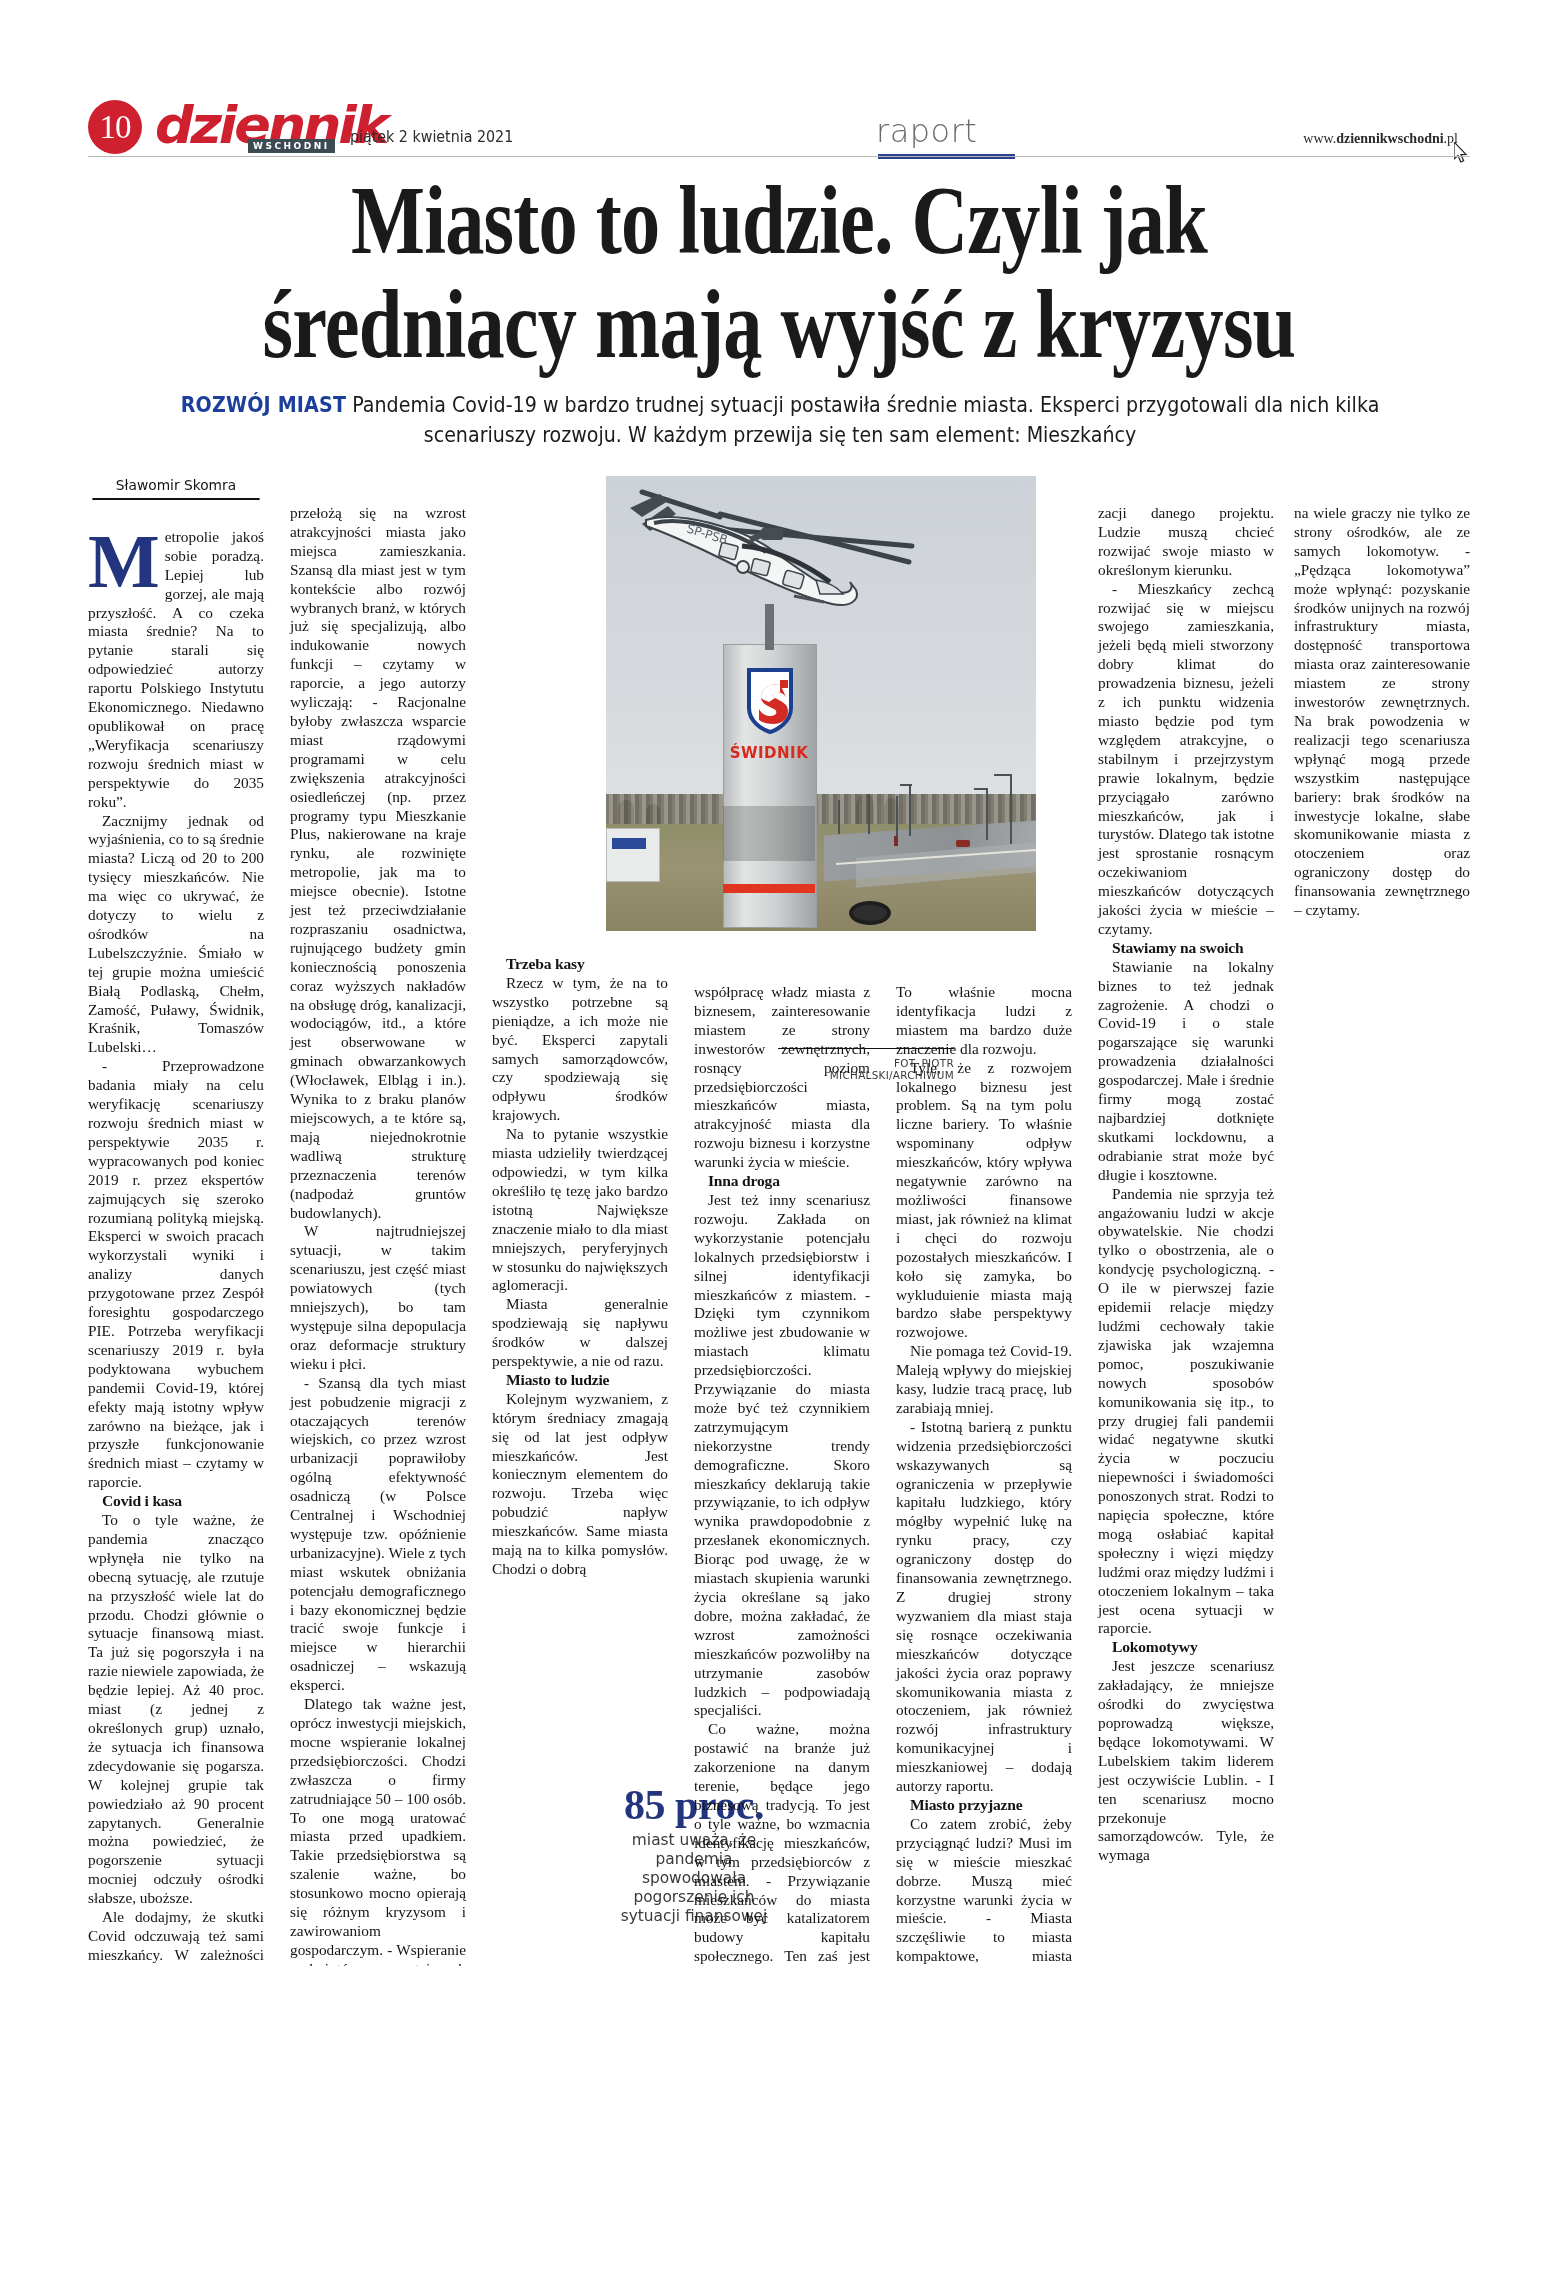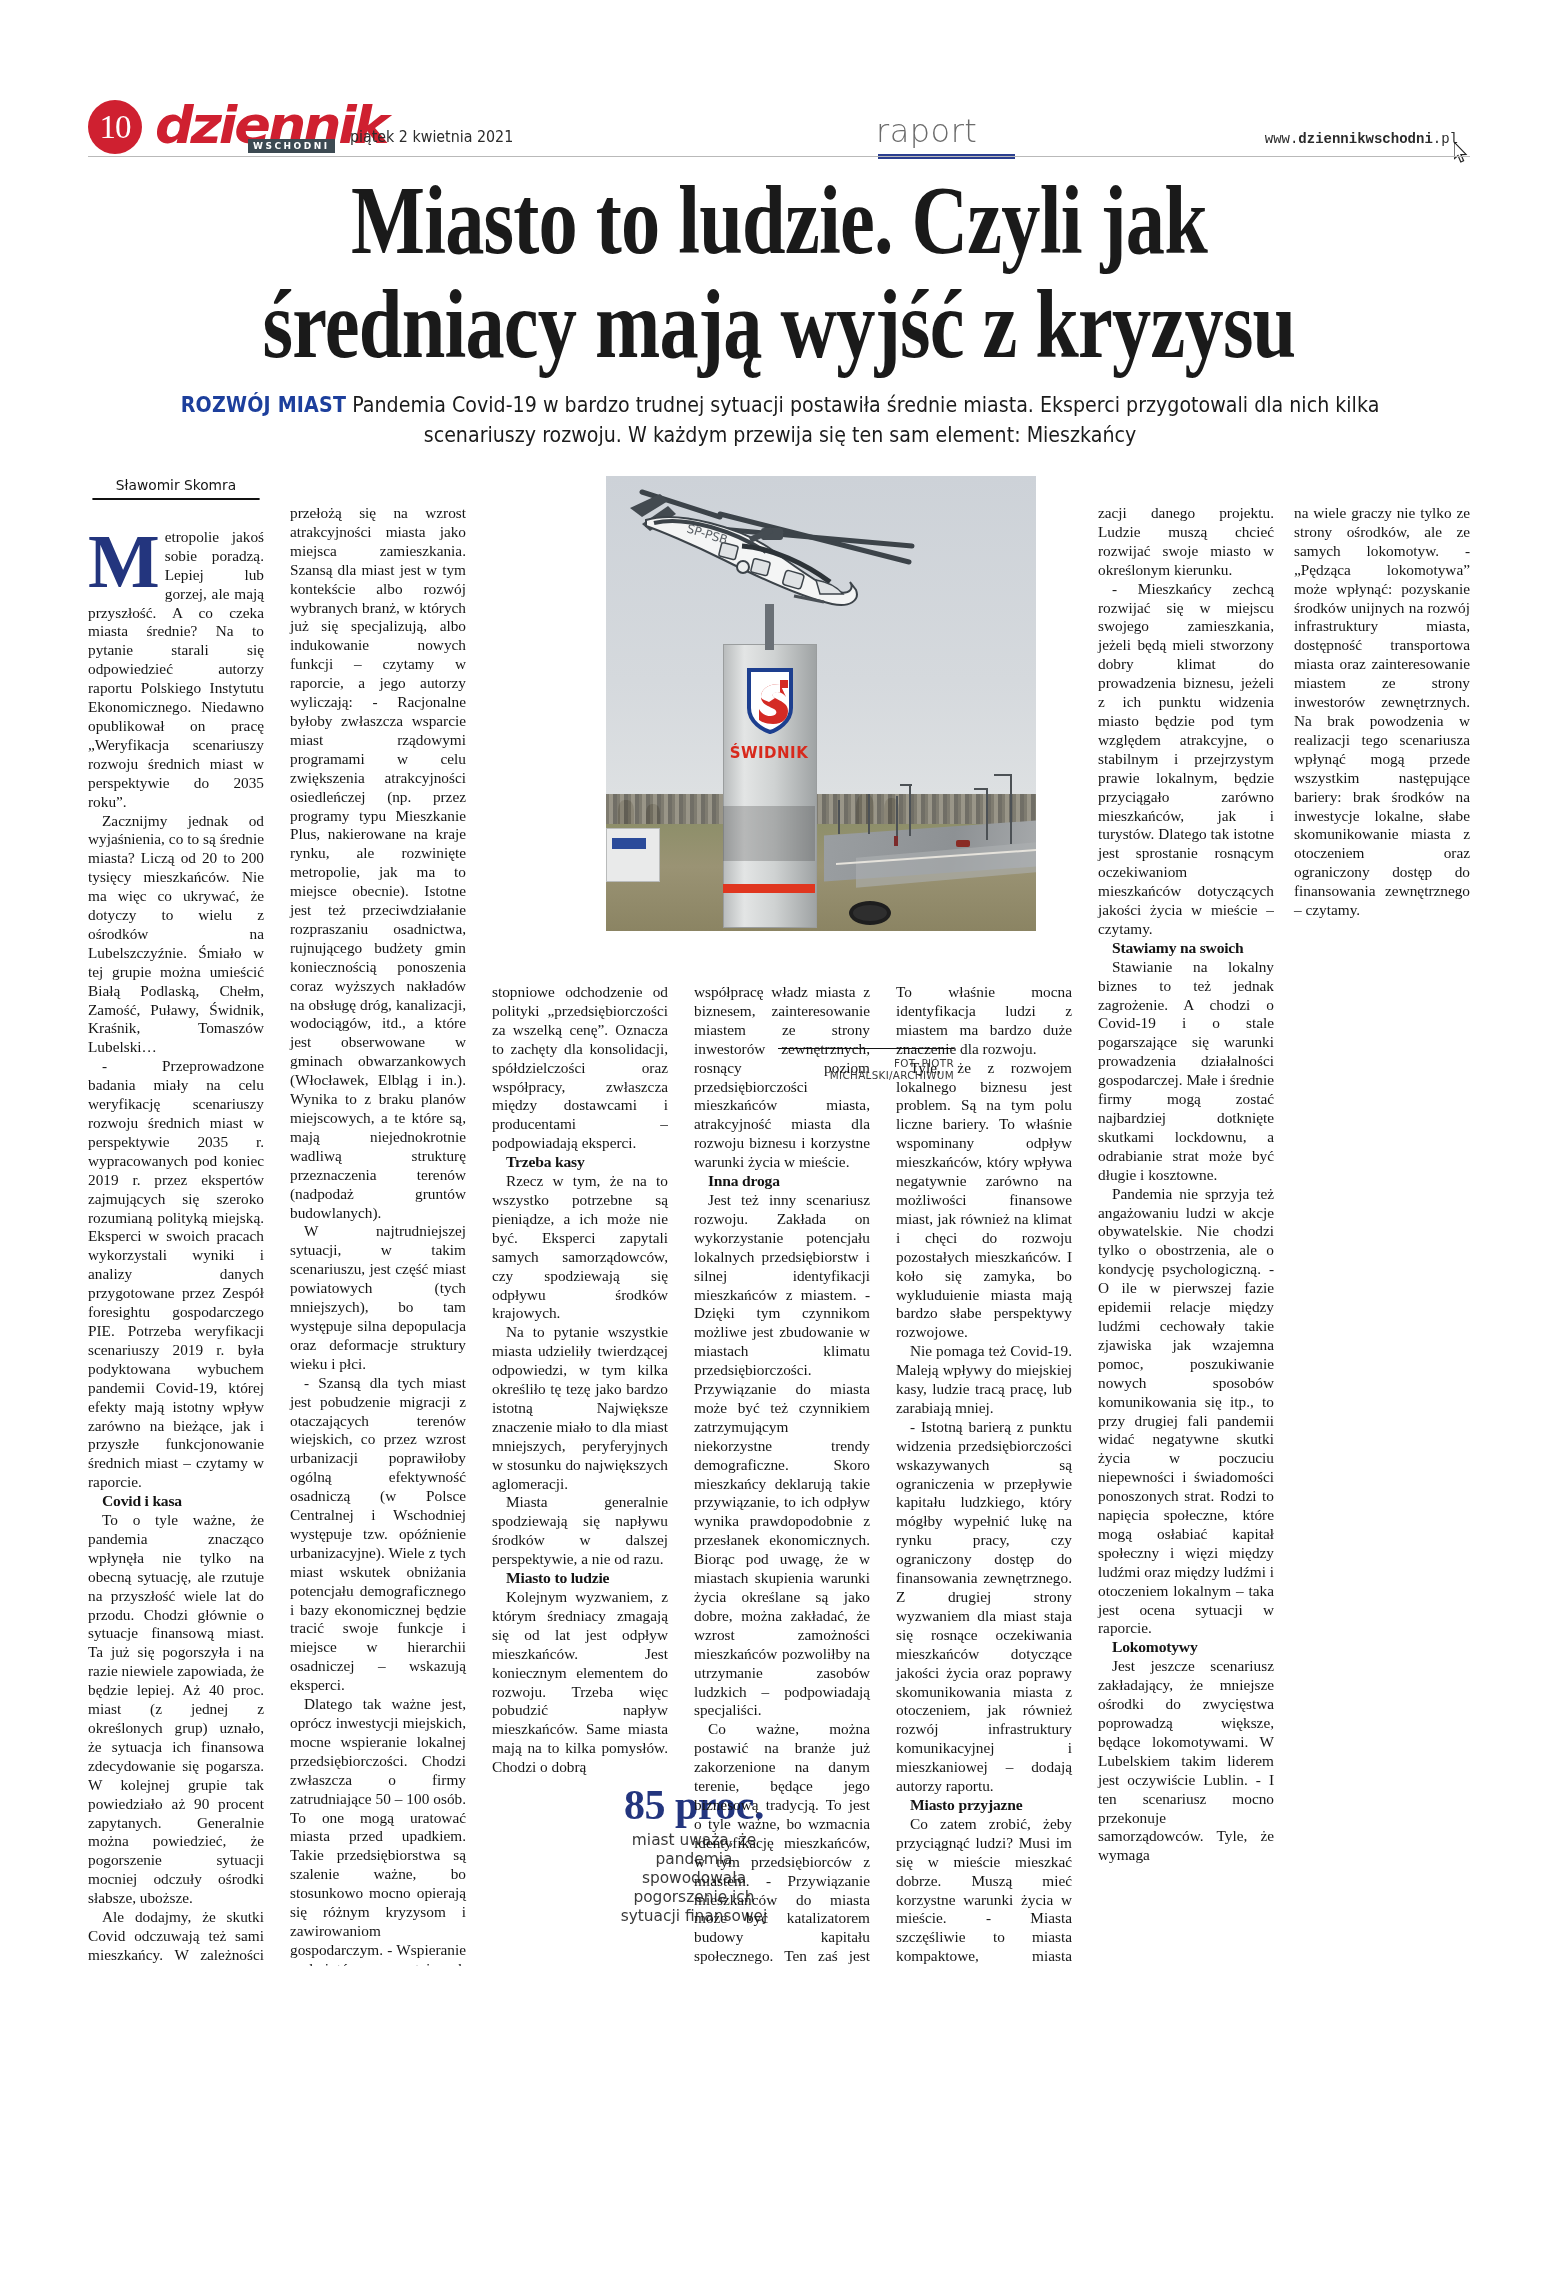--- a/index.html
+++ b/index.html
@@ -12,21 +12,21 @@
      font-weight:bold;font-size:51px;color:#cf2030;letter-spacing:-3px;font-style:italic;
      transform:scaleX(1.06);transform-origin:left center;}
   .logo-wschodni{position:absolute;left:248px;top:139px;background:#3c4a52;color:#fff;
      font-family:"DejaVu Sans",sans-serif;font-size:9px;letter-spacing:2.5px;padding:2px 5px 2px 5px;font-weight:bold;}
   .issue-date{position:absolute;left:350px;top:128px;font-family:"DejaVu Sans",sans-serif;
      font-size:15px;color:#2b2b2b;transform:scaleX(.95);transform-origin:left center;}
   .rule-top{position:absolute;left:88px;top:156px;width:1382px;height:1px;background:#b9b9b9;}
   .raport{position:absolute;left:876px;top:112px;font-family:"DejaVu Sans",sans-serif;
      font-size:32px;color:#6b6b6b;font-weight:300;letter-spacing:.5px;}
   .raport-bar{position:absolute;left:878px;top:154px;width:137px;height:5px;background:#2b3f8f;}
-  .siteurl{position:absolute;right:100px;top:131px;font-family:Liberation Mono, monospace;
+  .siteurl{position:absolute;right:100px;top:131px;font-family:Liberation Serif, serif;
      font-size:14px;color:#2b2b2b;}
   .siteurl b{font-weight:bold;}
   .cursor{position:absolute;right:88px;top:142px;width:16px;height:22px;}
 
   
   .headline{position:absolute;left:88px;top:160px;width:1382px;text-align:center;
      font-family:"Liberation Serif",serif;font-weight:bold;color:#1a1a1a;}
   .headline .l1,.headline .l2{display:block;font-size:98px;line-height:104px;letter-spacing:-1px;
      transform:scaleX(.80);transform-origin:center center;white-space:nowrap;}
   .headline .l1{margin-top:8px;}
@@ -217,21 +217,20 @@
     </div>
 
     <div class="col c2">
       <p class="noind">przełożą się na wzrost atrakcyjności miasta jako miejsca zamieszkania. Szansą dla miast jest w tym kontekście albo rozwój wybranych branż, w których już się specjalizują, albo indukowanie nowych funkcji – czytamy w raporcie, a jego autorzy wyliczają: - Racjonalne byłoby zwłaszcza wsparcie miast rządowymi programami w celu zwiększenia atrakcyjności osiedleńczej (np. przez programy typu Mieszkanie Plus, nakierowane na kraje rynku, ale rozwinięte metropolie, jak ma to miejsce obecnie). Istotne jest też przeciwdziałanie rozpraszaniu osadnictwa, rujnującego budżety gmin koniecznością ponoszenia coraz wyższych nakładów na obsługę dróg, kanalizacji, wodociągów, itd., a które jest obserwowane w gminach obwarzankowych (Włocławek, Elbląg i in.). Wynika to z braku planów miejscowych, a te które są, mają niejednokrotnie wadliwą strukturę przeznaczenia terenów (nadpodaż gruntów budowlanych).</p>
       <p>W najtrudniejszej sytuacji, w takim scenariuszu, jest część miast powiatowych (tych mniejszych), bo tam występuje silna depopulacja oraz deformacje struktury wieku i płci.</p>
       <p>- Szansą dla tych miast jest pobudzenie migracji z otaczających terenów wiejskich, co przez wzrost urbanizacji poprawiłoby ogólną efektywność osadniczą (w Polsce Centralnej i Wschodniej występuje tzw. opóźnienie urbanizacyjne). Wiele z tych miast wskutek obniżania potencjału demograficznego i bazy ekonomicznej będzie tracić swoje funkcje i miejsce w hierarchii osadniczej – wskazują eksperci.</p>
       <p>Dlatego tak ważne jest, oprócz inwestycji miejskich, mocne wspieranie lokalnej przedsiębiorczości. Chodzi zwłaszcza o firmy zatrudniające 50 – 100 osób. To one mogą uratować miasta przed upadkiem. Takie przedsiębiorstwa są szalenie ważne, bo stosunkowo mocno opierają się różnym kryzysom i zawirowaniom gospodarczym. - Wspieranie podmiotów powstających lokalnie, w odróżnieniu od filii i oddziałów wielkich przedsiębiorstw, ma kilka fundamentalnych zalet, polegających na zakotwiczeniu ich w lokalnych systemach społecznogospodarczych, jak też bardziej proporcjonalnej (sprawiedliwej) alokacji zysków i inwestycji w miastach oraz gminach ościennych. Rodzimy kapitał jest pewniejszy, gdyż inaczej niż w przypadku kapitału zagranicznego, na ogół nie powoduje transferu zysków. Z powyższym wiąże się też</p>
     </div>
 
     <div class="col c3" style="margin-top:479px;">
-      <p class="noind">stopniowe odchodzenie od polityki „przedsiębiorczości za wszelką cenę”. Oznacza to zachęty dla konsolidacji, spółdzielczości oraz współpracy, zwłaszcza między dostawcami i producentami – podpowiadają eksperci.</p>
       <p class="sub">Trzeba kasy</p>
       <p>Rzecz w tym, że na to wszystko potrzebne są pieniądze, a ich może nie być. Eksperci zapytali samych samorządowców, czy spodziewają się odpływu środków krajowych.</p>
       <p>Na to pytanie wszystkie miasta udzieliły twierdzącej odpowiedzi, w tym kilka określiło tę tezę jako bardzo istotną Największe znaczenie miało to dla miast mniejszych, peryferyjnych w stosunku do największych aglomeracji.</p>
       <p>Miasta generalnie spodziewają się napływu środków w dalszej perspektywie, a nie od razu.</p>
       <p class="sub">Miasto to ludzie</p>
       <p>Kolejnym wyzwaniem, z którym średniacy zmagają się od lat jest odpływ mieszkańców. Jest koniecznym elementem do rozwoju. Trzeba więc pobudzić napływ mieszkańców. Same miasta mają na to kilka pomysłów. Chodzi o dobrą</p>
     </div>
 
     <div class="col c4" style="margin-top:479px;">
       <p class="noind">współpracę władz miasta z biznesem, zainteresowanie miastem ze strony inwestorów zewnętrznych, rosnący poziom przedsiębiorczości mieszkańców miasta, atrakcyjność miasta dla rozwoju biznesu i korzystne warunki życia w mieście.</p>

